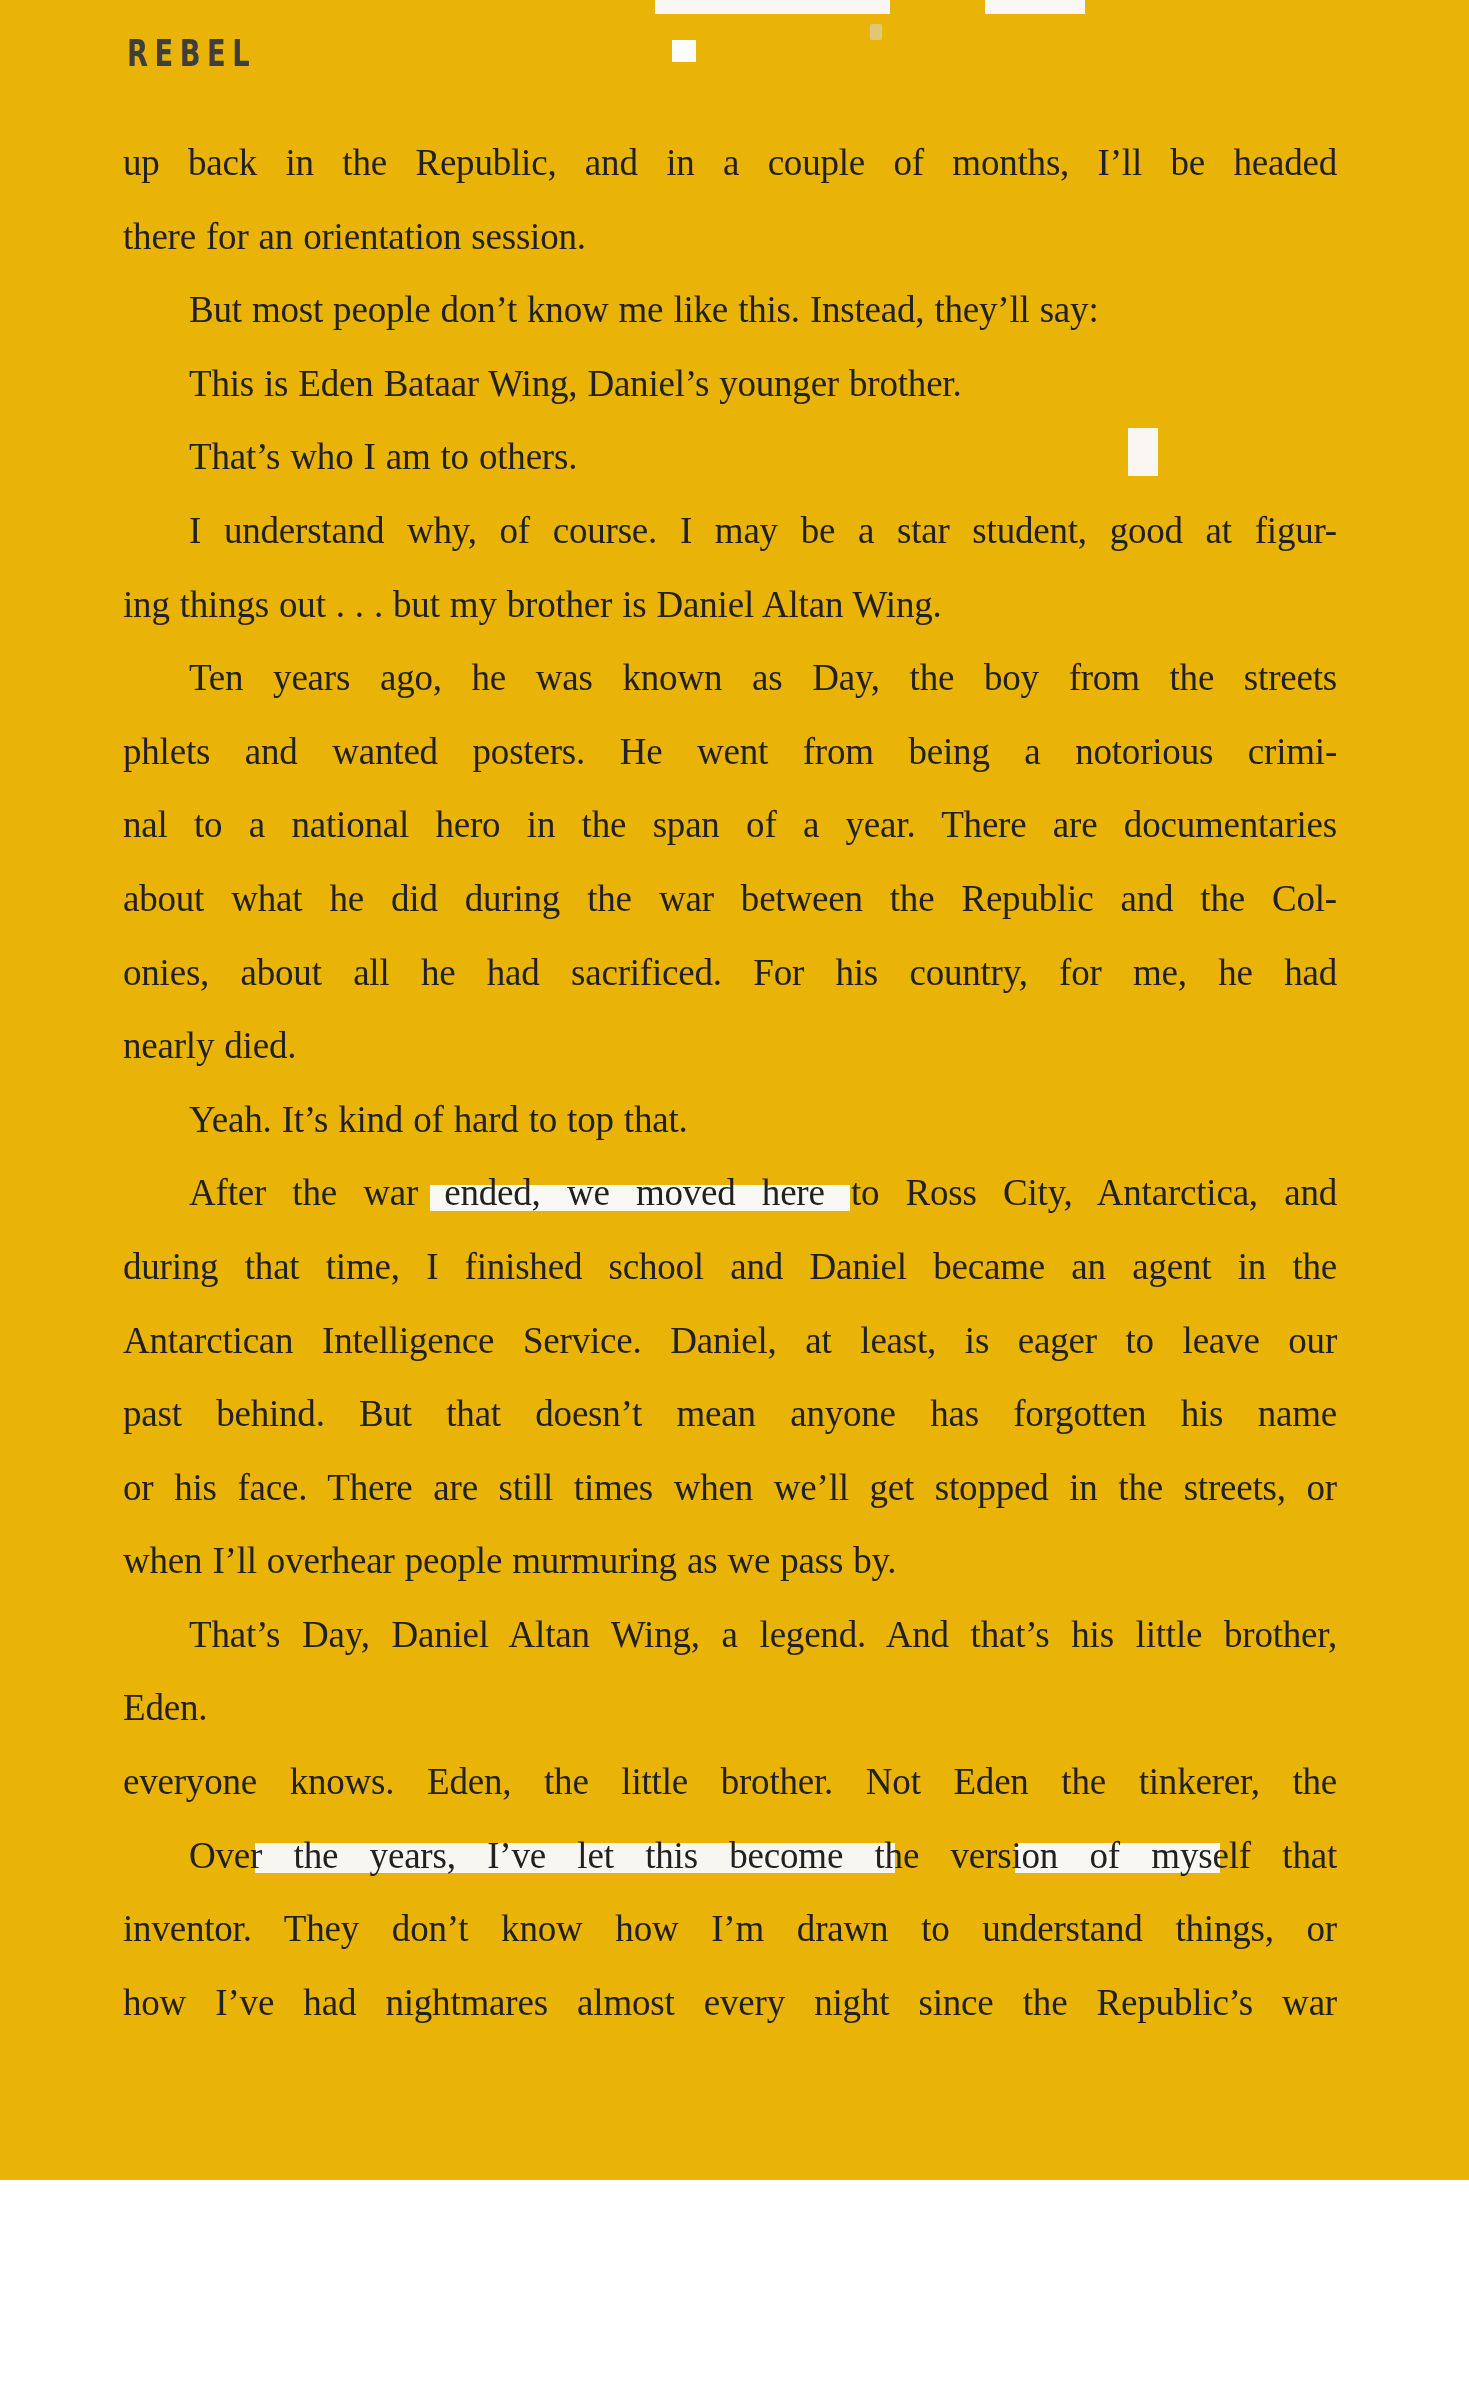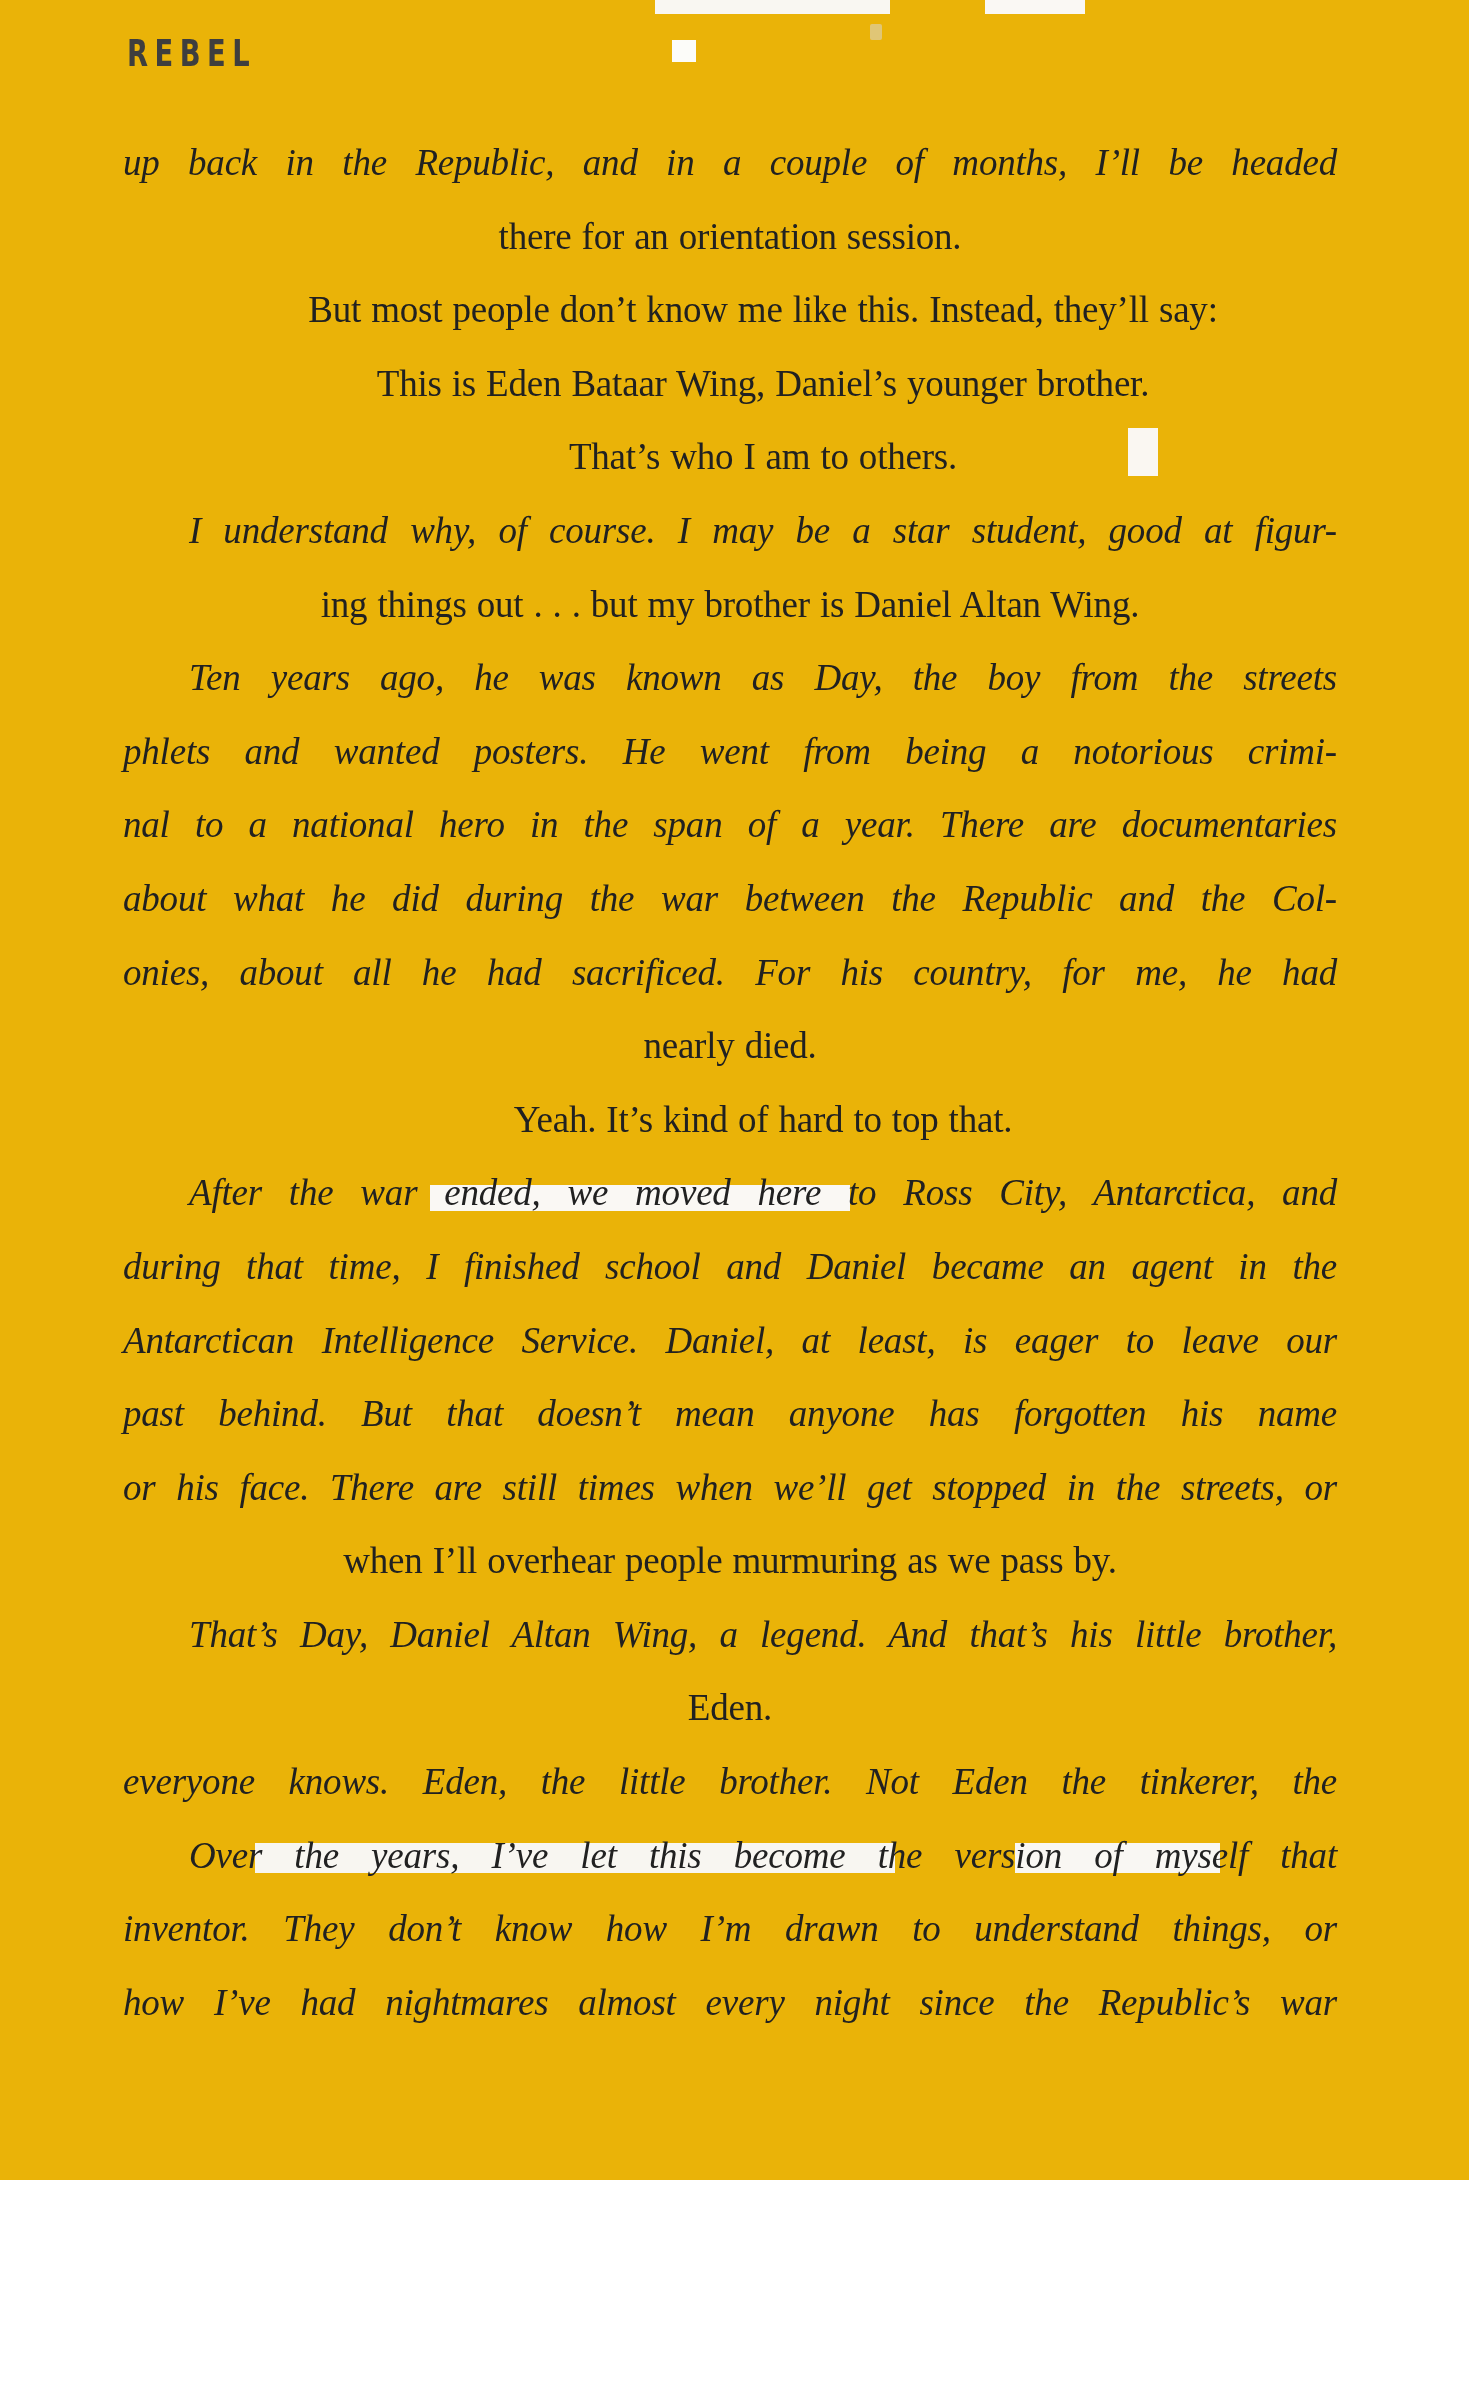--- a/index.html
+++ b/index.html
@@ -37,27 +37,26 @@
     position: absolute;
     left: 123px;
     top: 126px;
     width: 1214px;
     font-size: 37px;
     line-height: 73.6px;
     letter-spacing: -0.2px;
     word-spacing: 1px;
   }
   .line {
-    text-align: center;
+    text-align: left;
     white-space: normal;
   }
   .line.justify {
     text-align: justify;
     text-align-last: justify;
-    font-style: italic;
   }
   .line.indent {
     text-indent: 66px;
   }
   .line.italic {
   }
 
   
   .page-number {
     position: absolute;

